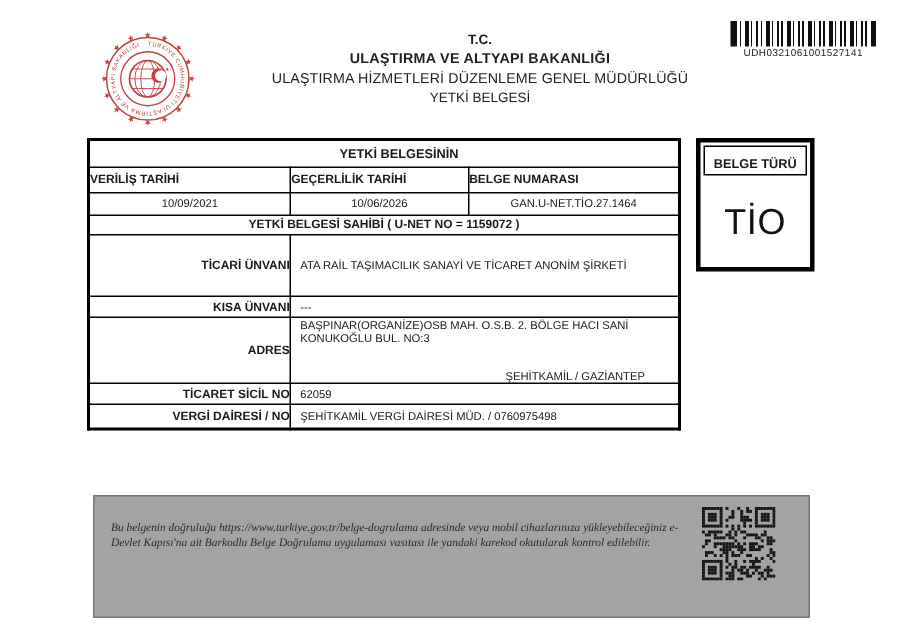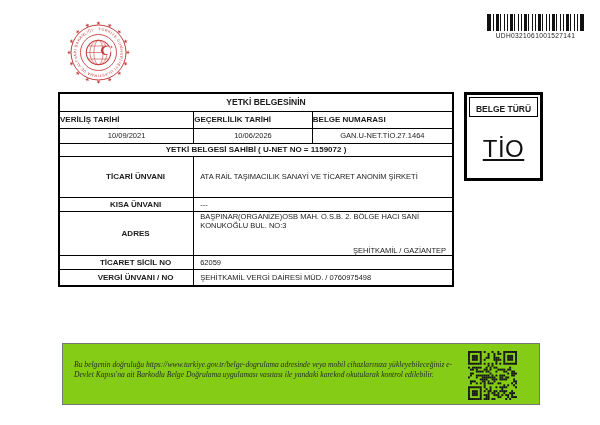--- a/index.html
+++ b/index.html
@@ -36,50 +36,50 @@
   
   table.cert {
     position:absolute; left:58px; top:92px; width:396px;
     border-collapse:collapse; table-layout:fixed; border:2px solid #000;
   }
   table.cert td, table.cert th { border:1px solid #000; overflow:hidden; }
   .t-title  { font-size:8.5px; font-weight:bold; text-align:center;padding-left:20px; }
   .t-colhdr { font-size:8px;   font-weight:bold; text-align:left; }
   .t-val    { font-size:7.5px; text-align:center; }
   .t-owner  { font-size:8px;   font-weight:bold; text-align:center; }
-  .t-label  { font-size:8px;   font-weight:bold; text-align:center; padding-left:18px; }
-  .t-cell   { font-size:7.5px; text-align:left; padding-left:6px; padding-right:4px; }
+  .t-label  { font-size:8px;   font-weight:bold; text-align:right; padding-left:18px; }
+  .t-cell   { font-size:7.5px; text-align:left; padding-left:6px; padding-right:20px; }
   .adres-line { max-width:222px; line-height:9px; }
   .adres-city { text-align:right; padding-right:2px; margin-top:16px; line-height:9px; }
 
   
   .belge-turu {
     position:absolute; left:464px; top:92px; width:79px; height:89px;
     border:3px solid #000; background:#fff;
   }
   .belge-turu-hdr {
     margin:2px; border:1.5px solid #000; font-size:8.5px; font-weight:bold;
     text-align:center; padding:6px 0 2px;
   }
   .belge-turu-val {
     position:absolute; left:0; right:0; top:24px; bottom:0;
     display:flex; align-items:center; justify-content:center;
-    font-size:24px; letter-spacing:.5px; color:#111;text-decoration:underline;
+    font-size:24px; letter-spacing:.5px; color:#111;
   }
 
   
   .note {
     position:absolute; left:60px; top:283px; width:392px;
     font-size:7.5px; line-height:9.5px; color:#3d3d3d; text-align:left;
   }
 
   
   .footer-box {
-    position:absolute; left:62px; top:343px; width:478px; height:62px;
-    border:1.5px solid #777; background:#84cc16;
+    position:absolute; left:62px; top:330px; width:478px; height:82px;
+    border:1.5px solid #777; background:#a3a3a3;
   }
   .footer-text {
     position:absolute; left:11px; top:16px; width:390px;
     font-family:"Liberation Serif", serif; font-style:italic;
     font-size:7.6px; line-height:10px; color:#2b2b2b;
   }
   .qr { position:absolute; left:405px; top:7px; width:49px; height:49px; }
 </style>
 </head>
 <body>
@@ -155,20 +155,26 @@
           <g transform="rotate(315 36.5 36.5)">
             <text x="36.5" y="9" font-size="5.5" text-anchor="middle">★</text>
           </g>
           <g transform="rotate(337.5 36.5 36.5)">
             <text x="36.5" y="9" font-size="5.5" text-anchor="middle">★</text>
           </g>
         </g>
     </svg>
   </div>
 
+  <div class="header-text">
+    <div class="h-tc">T.C.</div>
+    <div class="h-min">ULAŞTIRMA VE ALTYAPI BAKANLIĞI</div>
+    <div class="h-dir">ULAŞTIRMA HİZMETLERİ DÜZENLEME GENEL MÜDÜRLÜĞÜ</div>
+    <div class="h-doc">YETKİ BELGESİ</div>
+  </div>
 
   <div class="barcode-wrap">
     <div class="barcode"></div>
     <div class="barcode-label">UDH0321061001527141</div>
   </div>
 
   <table class="cert">
     <colgroup>
         <col style="width:134px">
         <col style="width:118px">
@@ -204,21 +210,21 @@
       <td colspan="2" class="t-cell">
         <div class="adres-line">BAŞPINAR(ORGANİZE)OSB MAH. O.S.B. 2. BÖLGE HACI SANİ KONUKOĞLU BUL. NO:3</div>
         <div class="adres-city">ŞEHİTKAMİL / GAZİANTEP</div>
       </td>
     </tr>
     <tr style="height:14px">
       <td class="t-label">TİCARET SİCİL NO</td>
       <td colspan="2" class="t-cell">62059</td>
     </tr>
     <tr style="height:17px">
-      <td class="t-label">VERGİ ÜNVANI / NO</td>
+      <td class="t-label">VERGİ DAİRESİ / NO</td>
       <td colspan="2" class="t-cell">ŞEHİTKAMİL VERGİ DAİRESİ MÜD. / 0760975498</td>
     </tr>
   </tbody>
     </table>
 
   <div class="belge-turu">
     <div class="belge-turu-hdr">BELGE TÜRÜ</div>
     <div class="belge-turu-val">TİO</div>
   </div>
 

